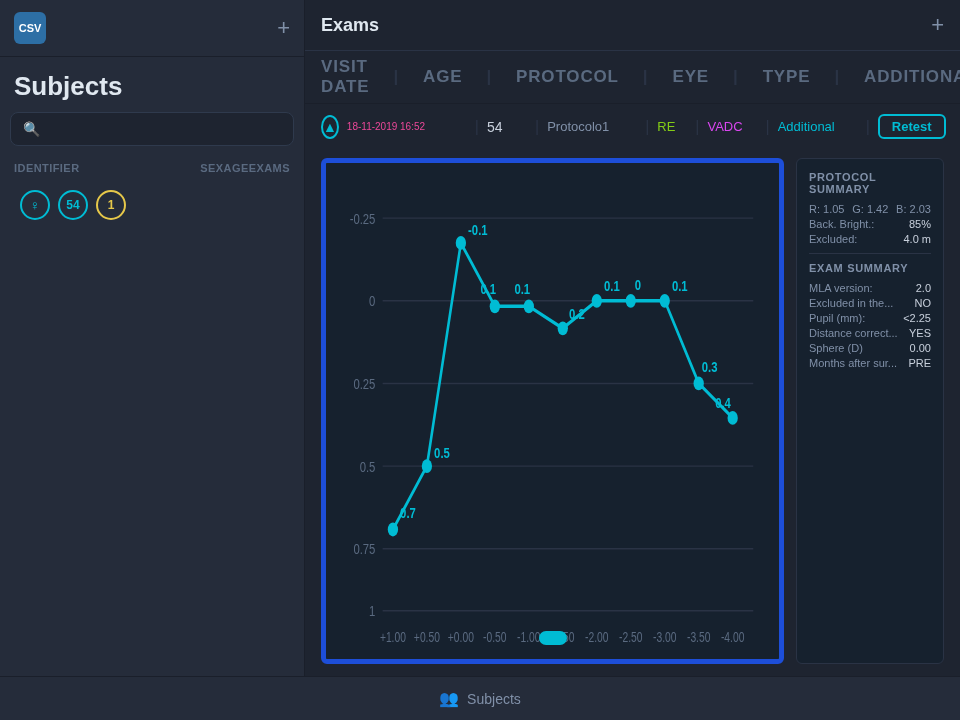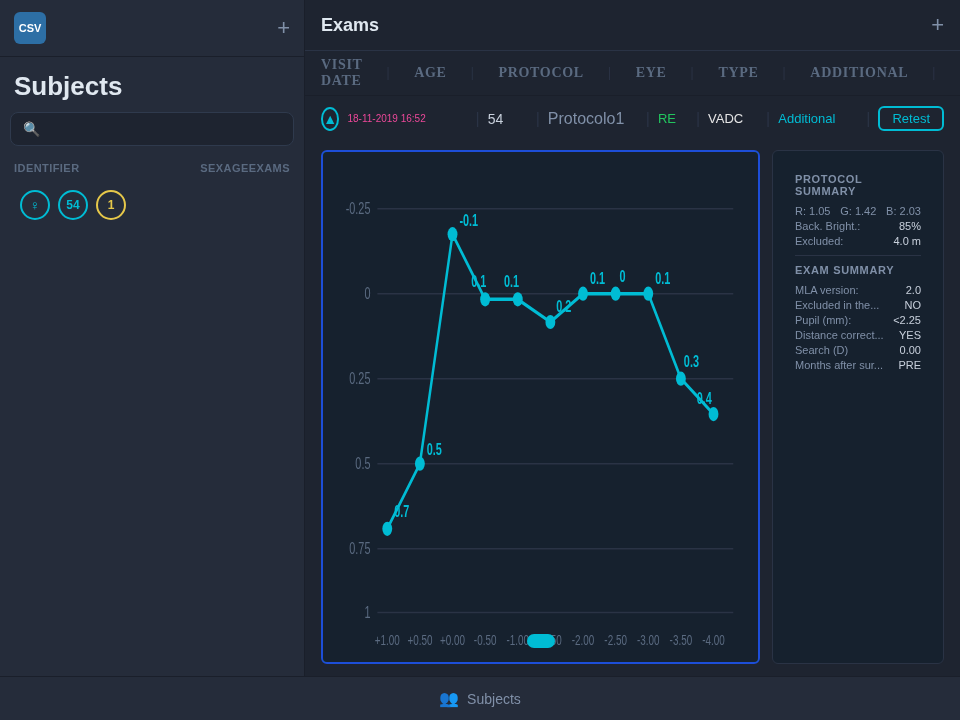--- a/index.html
+++ b/index.html
@@ -133,27 +133,26 @@
       font-size: 22px;
       cursor: pointer;
       background: none;
       border: none;
     }
 
     .column-headers {
       display: flex;
       align-items: center;
       padding: 6px 16px;
-      font-size: 14px;
+      font-size: 17px;
       color: #5a6a80;
       font-weight: 600;
       letter-spacing: 0.05em;
       border-bottom: 1px solid #1a1f2a;
       gap: 24px;
-      font-family: Liberation Serif, serif;
     }
     .col-sep { color: #2a3345; }
 
     
     .exam-row {
       display: flex;
       align-items: center;
       padding: 10px 16px;
       border-bottom: 1px solid #1e2430;
       gap: 8px;
@@ -163,63 +162,63 @@
       border-radius: 50%;
       border: 2px solid #00bcd4;
       color: #00bcd4;
       background: transparent;
       cursor: pointer;
       display: flex; align-items: center; justify-content: center;
       font-size: 14px;
     }
     .exam-date { font-size: 10px; color: #ec4899; min-width: 120px; }
     .exam-age { font-size: 14px; color: #c8d0dc; min-width: 40px; }
-    .exam-protocol { font-size: 16px; color: #8090a8; min-width: 90px; }
-    .exam-eye { font-size: 13px; color: #22c55e; min-width: 30px; }
-    .exam-vadc { font-size: 13px; color: #e5e5e5; min-width: 50px; }
+    .exam-protocol { font-size: 13px; color: #8090a8; min-width: 90px; }
+    .exam-eye { font-size: 13px; color: #84cc16; min-width: 30px; }
+    .exam-vadc { font-size: 13px; color: #d946ef; min-width: 50px; }
     .exam-additional { font-size: 13px; color: #00bcd4; min-width: 80px; }
     .retest-btn {
       background: transparent;
       border: 2px solid #00bcd4;
       color: #00bcd4;
       border-radius: 6px;
       padding: 3px 12px;
       font-size: 13px;
       cursor: pointer;
-      font-weight: 400;
+      font-weight: 700;
     }
 
     
     .chart-section {
       display: flex;
       flex: 1;
       padding: 8px 16px 12px;
       gap: 12px;
     }
     .chart-container {
       flex: 1;
       background: #0f766e;
       border-radius: 6px;
-      border: 2px solid #1d4ed8;
+      border: 5px solid #1d4ed8;
       position: relative;
       overflow: hidden;
     }
     .chart-nav-dot {
       width: 28px; height: 14px;
       background: #00bcd4;
       border-radius: 7px;
       display: inline-block;
     }
 
     .protocol-panel {
-      width: 172px;
+      width: 148px;
       background: #16212e;
       border-radius: 6px;
       border: 1px solid #2a3345;
-      padding: 22px;
+      padding: 12px;
       font-size: 11px;
     }
     .panel-section-title {
       font-size: 11px;
       font-weight: 700;
       color: #8090a8;
       letter-spacing: 0.06em;
       margin-bottom: 8px;
     }
     .panel-row {
@@ -436,21 +435,21 @@
       </div>
       <div class="panel-row">
         <span class="panel-label">Pupil (mm):</span>
         <span class="panel-value">&lt;2.25</span>
       </div>
       <div class="panel-row">
         <span class="panel-label">Distance correct...</span>
         <span class="panel-value">YES</span>
       </div>
       <div class="panel-row">
-        <span class="panel-label">Search (D)</span>
+        <span class="panel-label">Sphere (D)</span>
         <span class="panel-value">0.00</span>
       </div>
       <div class="panel-row">
         <span class="panel-label">Months after sur...</span>
         <span class="panel-value">PRE</span>
       </div>
     </div>
   </div>
 </div>
 

